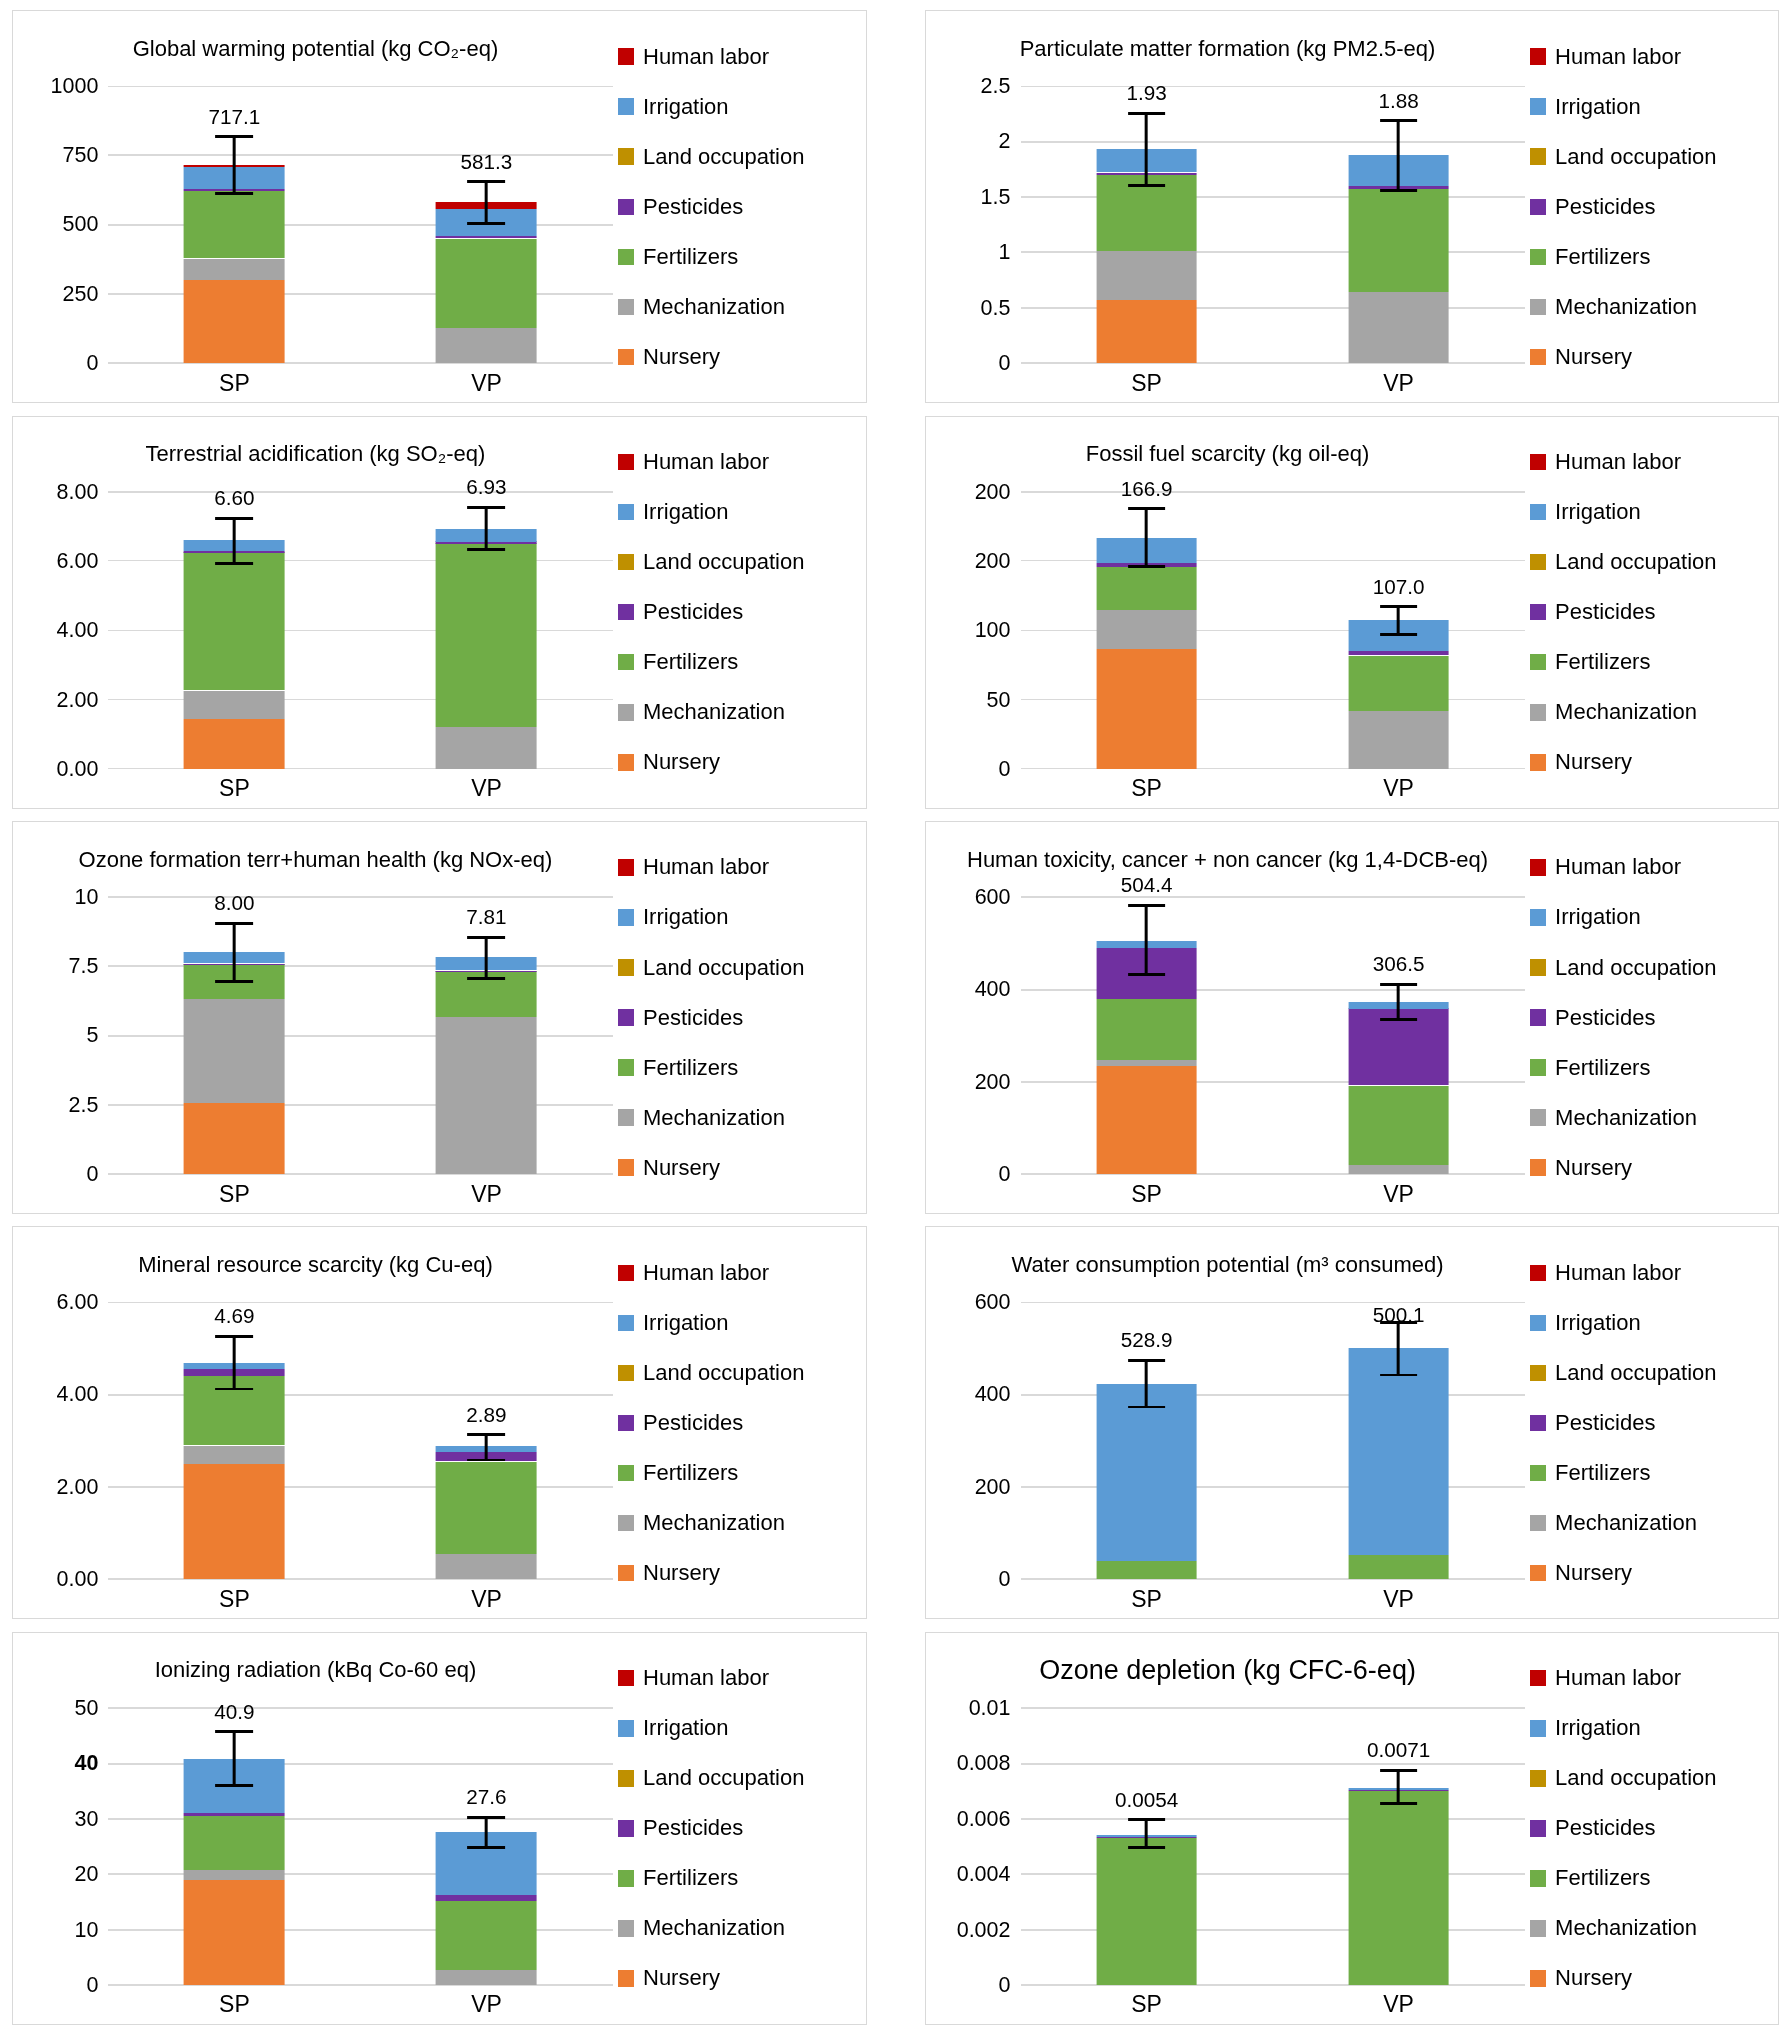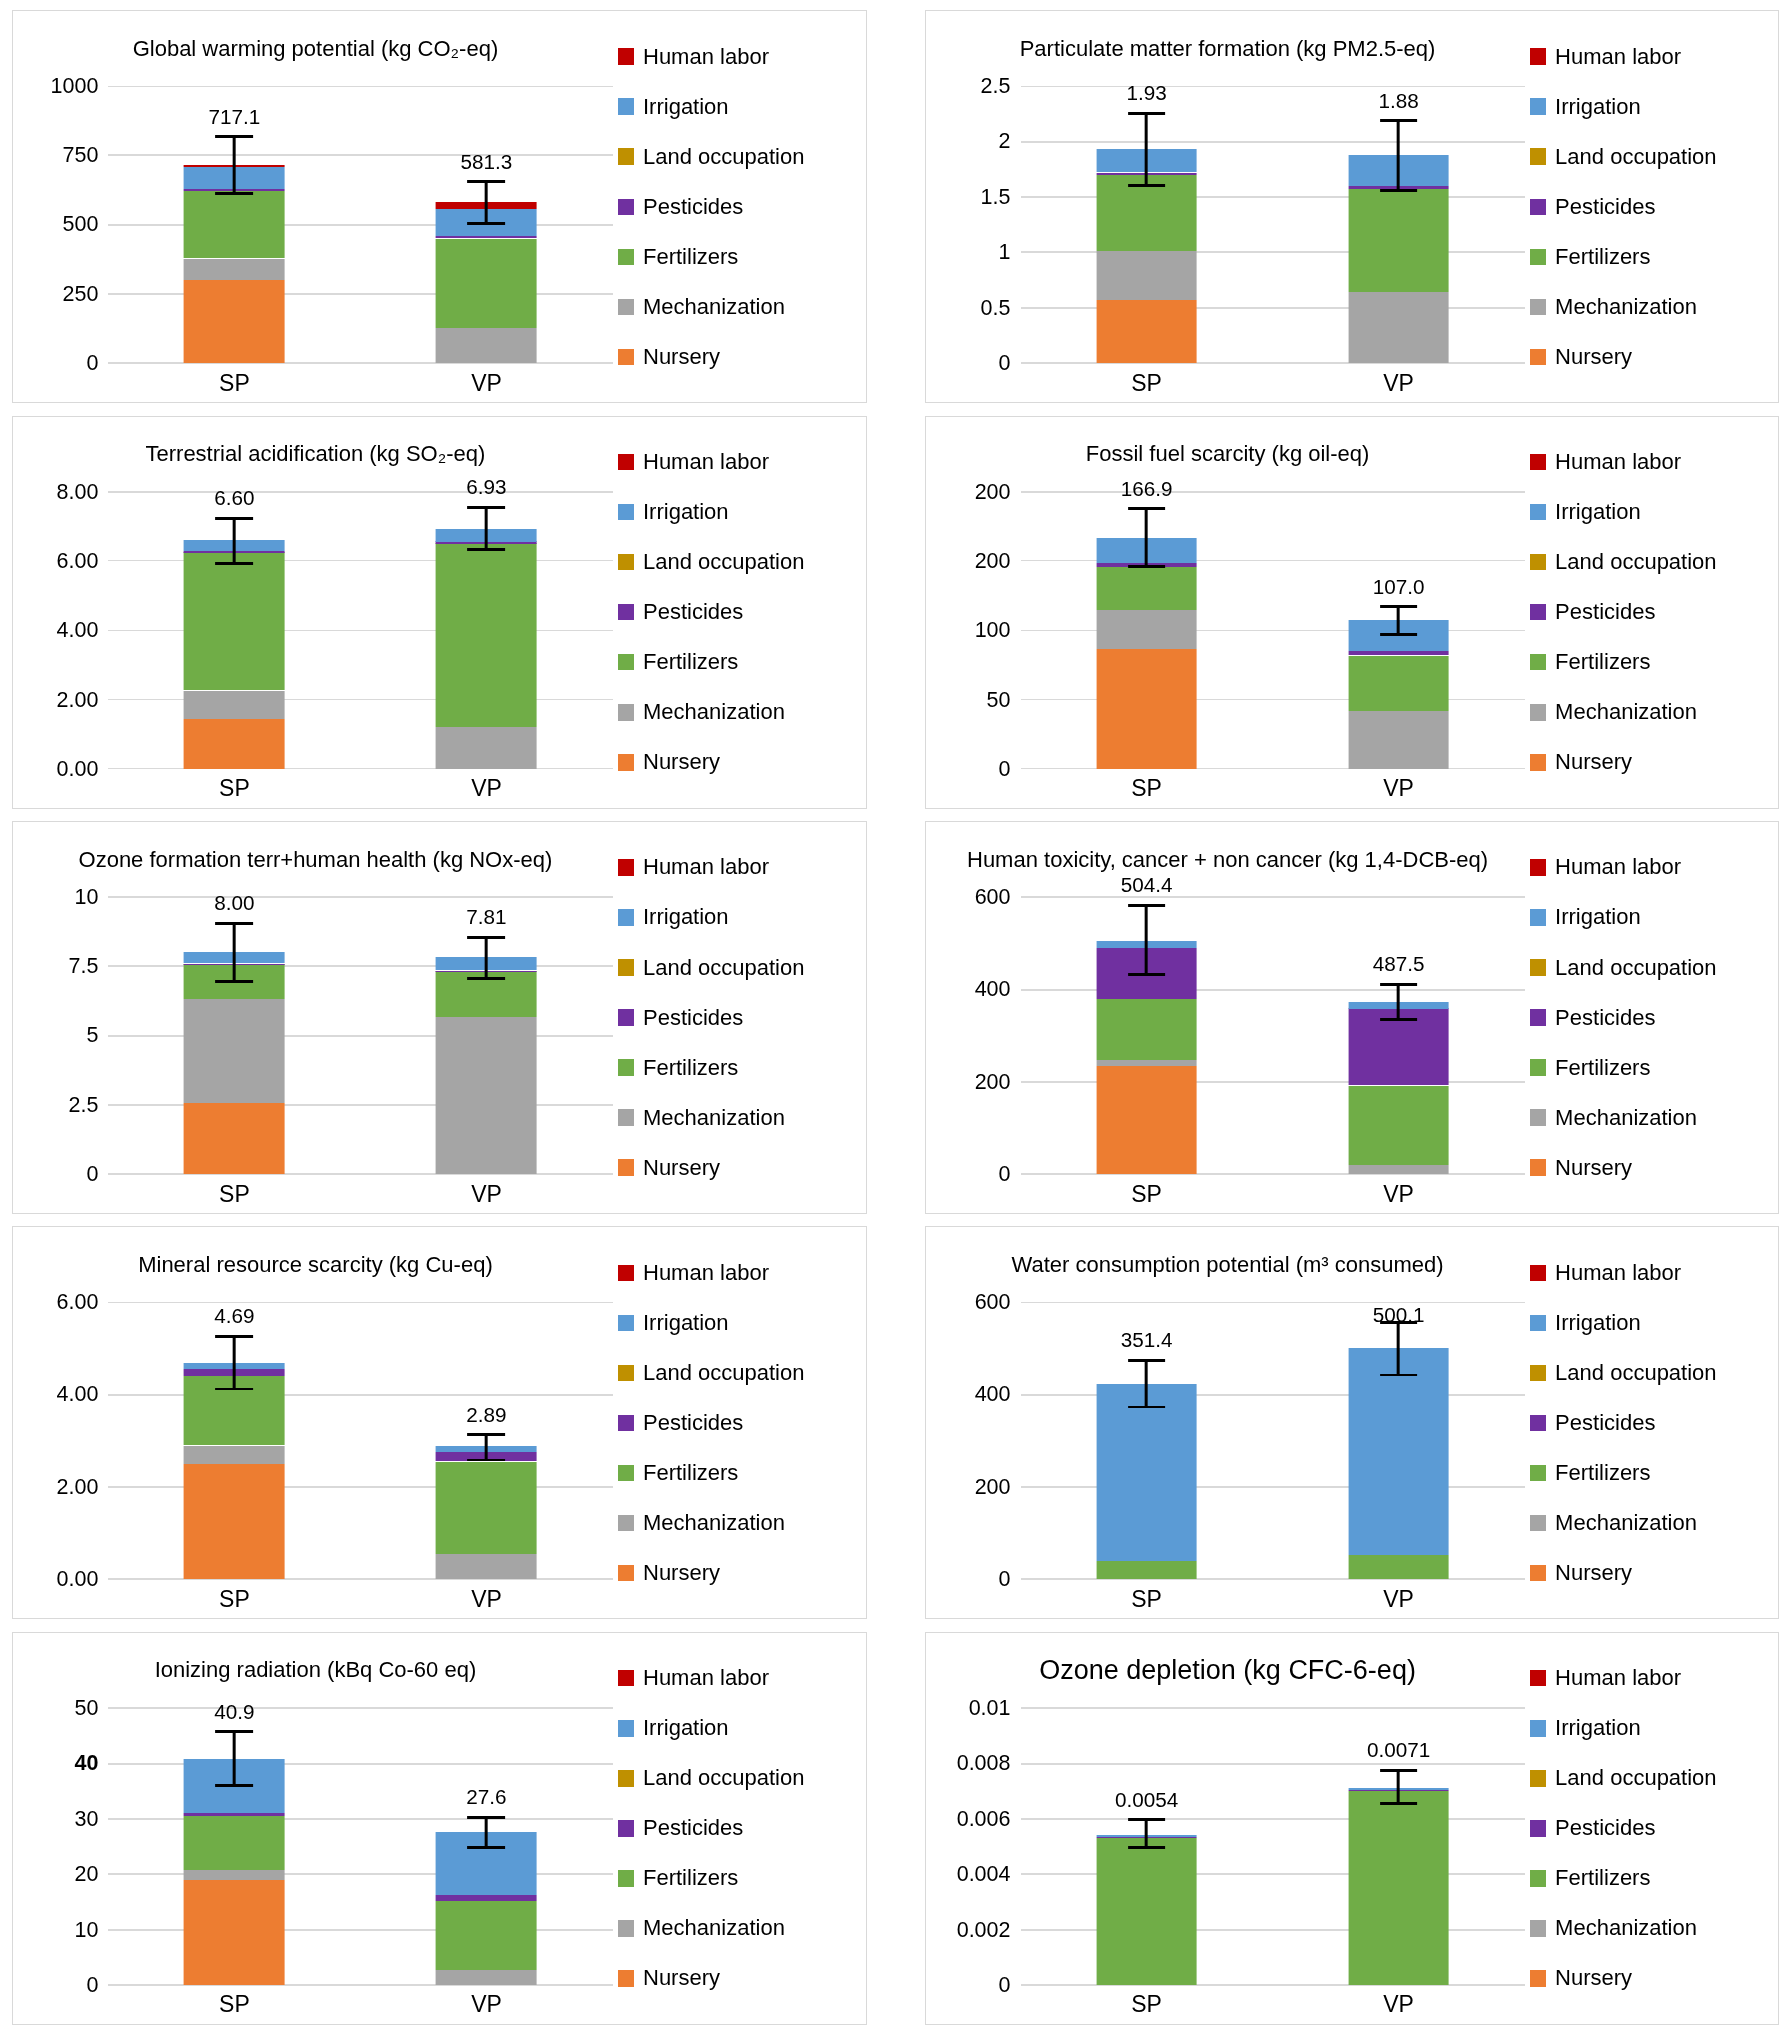--- a/index.html
+++ b/index.html
@@ -472,21 +472,21 @@
             <div class="vlabel" style="left: 25%; bottom: 277px;">504.4</div>
             <div class="seg" style="left: 75%; bottom: 0px; height: 9.2px; background: rgb(165, 165, 165);"></div>
             <div class="seg" style="left: 75%; bottom: 9.2px; height: 79px; background: rgb(112, 173, 71);"></div>
             <div class="seg" style="left: 75%; bottom: 89px; height: 77px; background: rgb(112, 48, 160);"></div>
             <div class="seg" style="left: 75%; bottom: 165px; height: 7.5px; background: rgb(91, 155, 213);"></div>
             <div class="errbar" style="left: 75%; bottom: 153px; height: 38px;">
               <div class="v"></div>
               <div class="cap" style="top: 0px;"></div>
               <div class="cap" style="bottom: 0px;"></div>
             </div>
-            <div class="vlabel" style="left: 75%; bottom: 198px;">487.5</div>
+            <div class="vlabel" style="left: 75%; bottom: 198px;">306.5</div>
           </div>
         </div>
         <div class="catrow">
           <div class="catspacer"></div>
           <div class="catbox">
             <div class="xcat" style="left: 25%;">SP</div>
             <div class="xcat" style="left: 75%;">VP</div>
           </div>
         </div>
       </div>
@@ -617,21 +617,21 @@
             <div class="gridline" style="top: 92px;"></div>
             <div class="gridline" style="top: 184px;"></div>
             <div class="gridline" style="top: 276px;"></div>
             <div class="seg" style="left: 25%; bottom: 0px; height: 18.5px; background: rgb(112, 173, 71);"></div>
             <div class="seg" style="left: 25%; bottom: 18.5px; height: 177px; background: rgb(91, 155, 213);"></div>
             <div class="errbar" style="left: 25%; bottom: 171px; height: 49px;">
               <div class="v"></div>
               <div class="cap" style="top: 0px;"></div>
               <div class="cap" style="bottom: 0px;"></div>
             </div>
-            <div class="vlabel" style="left: 25%; bottom: 227px;">351.4</div>
+            <div class="vlabel" style="left: 25%; bottom: 227px;">528.9</div>
             <div class="seg" style="left: 75%; bottom: 0px; height: 24px; background: rgb(112, 173, 71);"></div>
             <div class="seg" style="left: 75%; bottom: 24px; height: 207px; background: rgb(91, 155, 213);"></div>
             <div class="errbar" style="left: 75%; bottom: 203px; height: 55px;">
               <div class="v"></div>
               <div class="cap" style="top: 0px;"></div>
               <div class="cap" style="bottom: 0px;"></div>
             </div>
             <div class="vlabel" style="left: 75%; bottom: 252px;">500.1</div>
           </div>
         </div>

